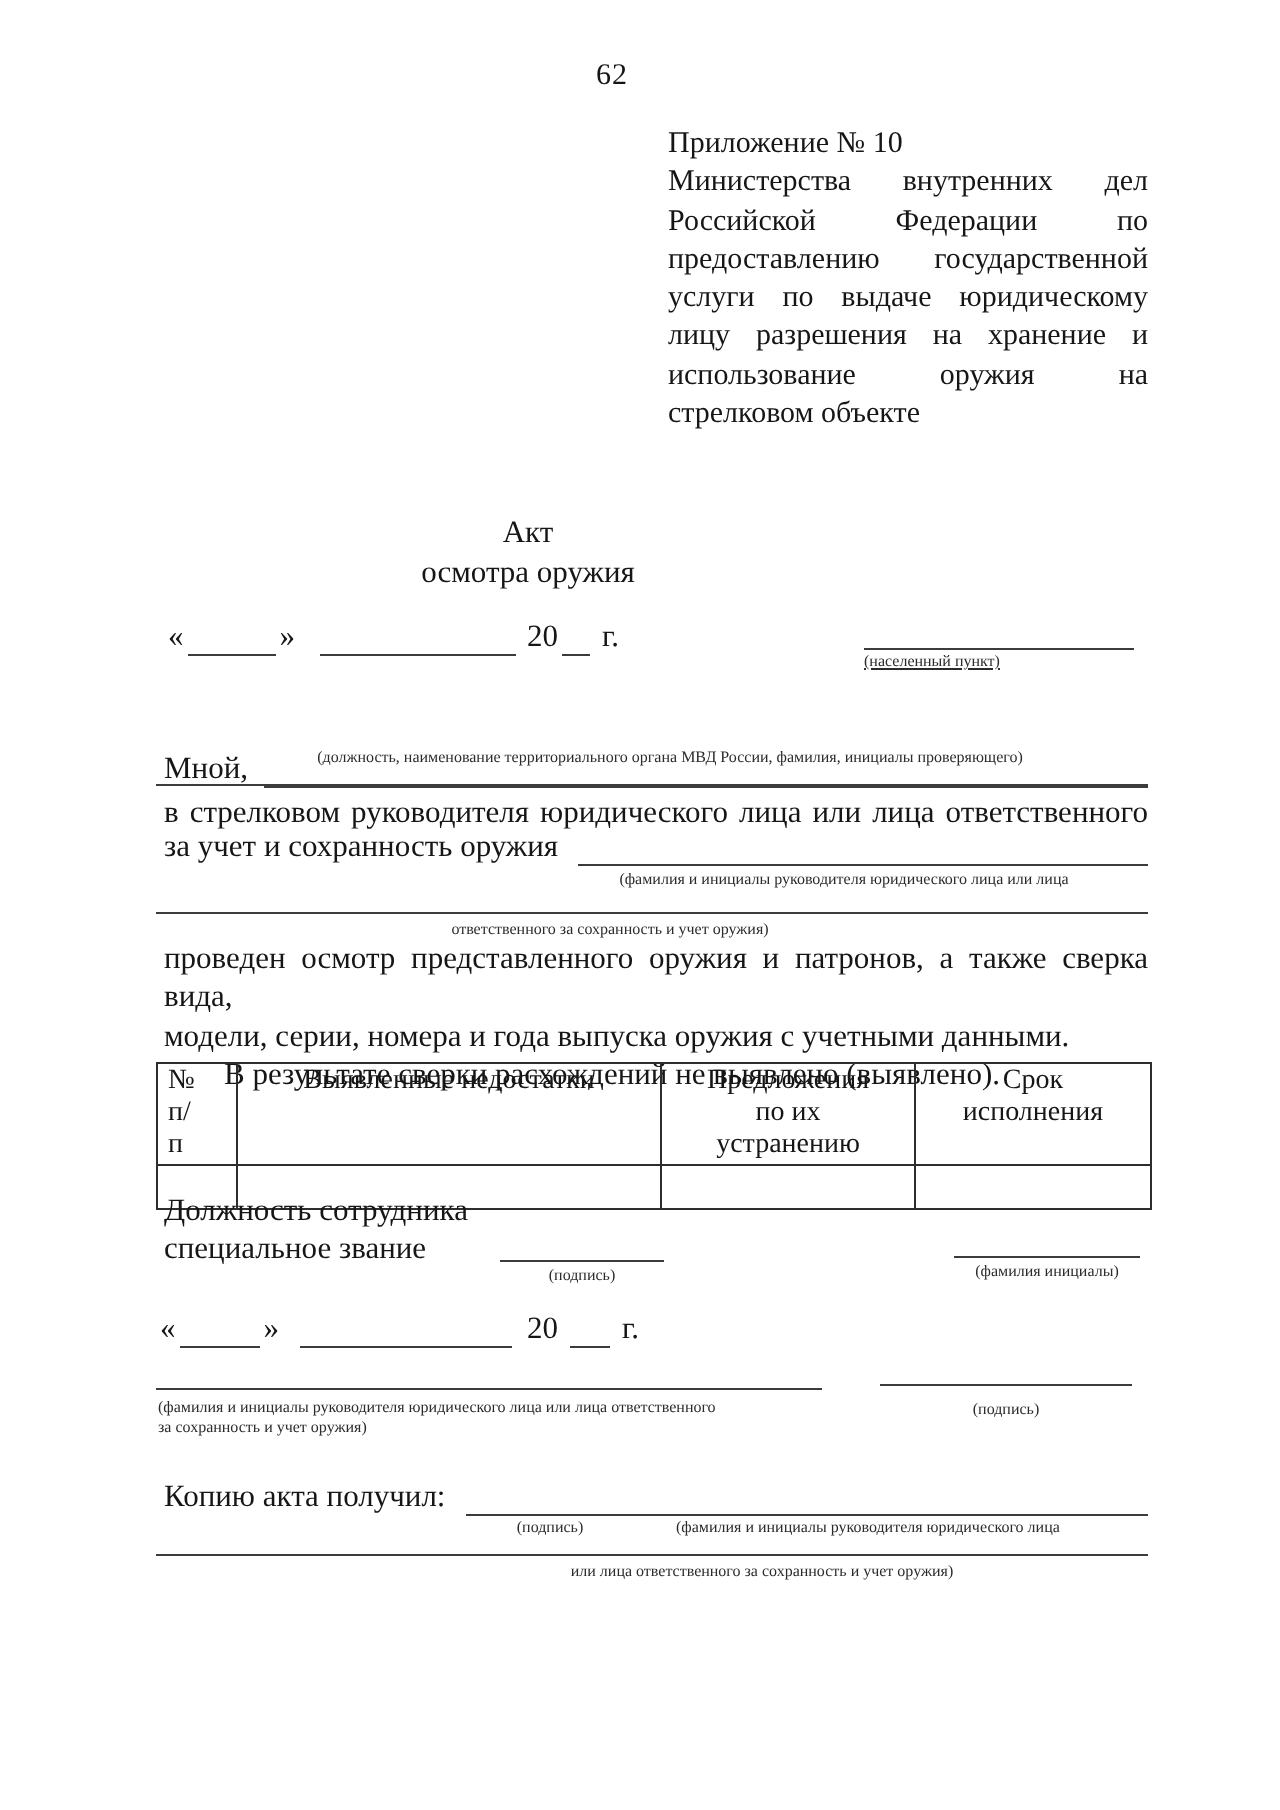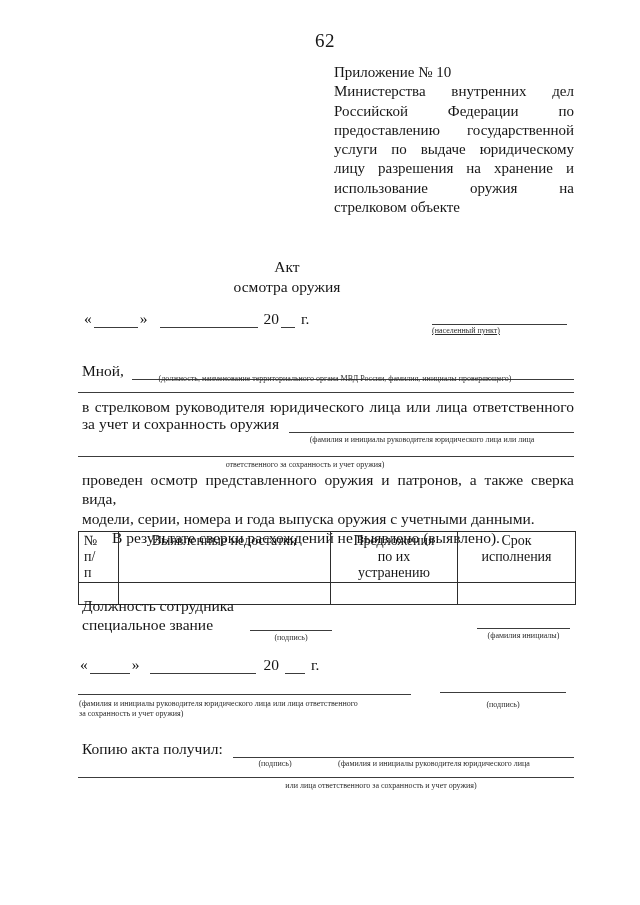--- a/index.html
+++ b/index.html
@@ -6,45 +6,45 @@
   .page{
     position:relative;
     width:640px;height:905px;
     margin:0 auto;
     background:#ffffff;
     font-family:"Liberation Serif", serif;
     color:#161616;
     overflow:hidden;
   }
   .abs{position:absolute;}
-  .pagenum{left:315px;top:30px;font-size:19px;letter-spacing:.5px;}
+  .pagenum{left:298px;top:30px;font-size:15px;letter-spacing:.5px;}
   
   .annex{left:334px;top:63px;width:240px;font-size:15px;line-height:19.3px;}
   .aline{text-align:justify;text-align-last:justify;white-space:normal;}
   .aline.nostretch{text-align:left;text-align-last:left;}
   
-  .title{left:0;top:257px;width:528px;text-align:center;font-size:15.5px;line-height:19.5px;padding-left:23px;}
+  .title{left:0;top:257px;width:528px;text-align:center;font-size:15.5px;line-height:19.5px;}
   
   .row{display:flex;align-items:flex-end;}
   .blank{display:inline-block;border-bottom:1px solid #3c3c3c;height:14px;}
   .fill{flex:1;border-bottom:1px solid #3c3c3c;height:15px;}
   .lbl{font-size:15.5px;white-space:nowrap;}
   .cap{font-size:8px;color:#2b2b2b;line-height:10px;}
   .rule{border-top:1px solid #3c3c3c;height:0;}
   .stretch{text-align:justify;text-align-last:justify;}
   .para{font-size:15.5px;line-height:19.4px;}
   
   .daterow{height:16px;font-size:15.5px;}
   .daterow .q{margin:0 2px;}
   
   .place{left:432px;top:311px;width:135px;}
   .pline{height:13px;border-bottom:1px solid #3c3c3c;}
   .place .cap{text-align:left;margin-top:1px;text-decoration:underline;}
   
-  .inspector{left:82px;top:362px;width:492px;}
+  .inspector{left:82px;top:376px;width:492px;}
   .inspector .fill{margin-left:8px;}
   .insp-cap{left:128px;top:374px;width:414px;text-align:center;}
   
   .presence1{left:82px;top:397px;width:492px;}
   .presence2{left:82px;top:416px;width:492px;height:17px;}
   .presence2 .fill{margin-left:10px;}
   .pcap1{left:285px;top:435px;width:274px;text-align:center;}
   .pcap2{left:175px;top:460px;width:260px;text-align:center;}
   
   .bodypara{left:82px;top:470px;width:492px;}

